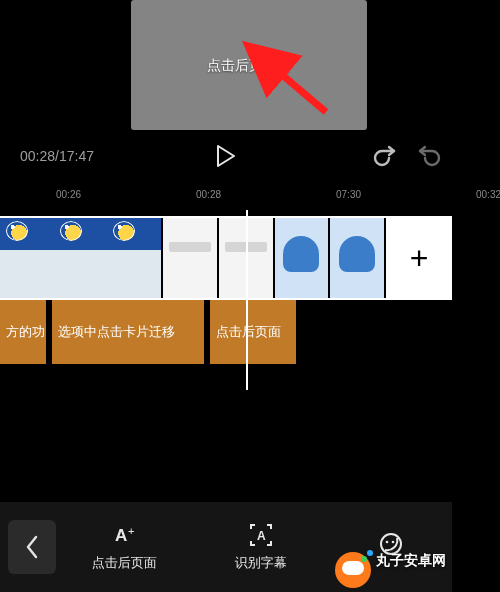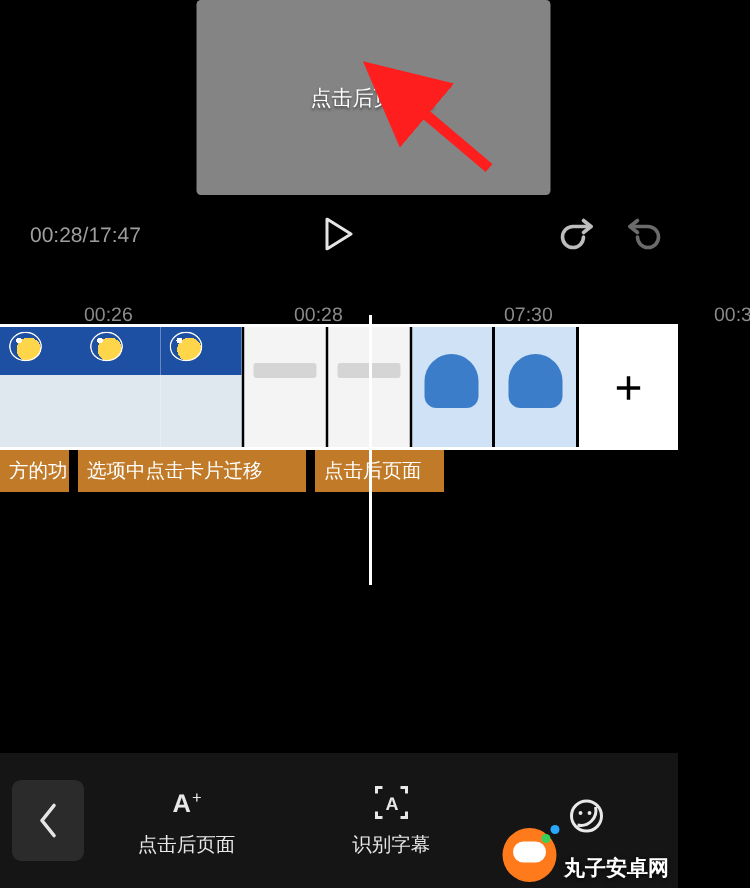--- a/index.html
+++ b/index.html
@@ -13,21 +13,21 @@
 
   
   .transport{position:absolute;left:0;top:136px;right:0;height:40px;display:flex;align-items:center}
   .timecode{position:absolute;left:20px;font-size:14px;color:#9e9e9e}
   .play-btn{position:absolute;left:50%;transform:translateX(-50%);width:28px;height:28px;display:flex;align-items:center;justify-content:center}
   .undo-btn,.redo-btn{position:absolute;top:6px;width:28px;height:28px}
   .undo-btn{right:52px}
   .redo-btn{right:10px}
 
   
-  .ruler{position:absolute;left:0;top:202px;right:0;height:20px;color:#8a8a8a;font-size:13px}
+  .ruler{position:absolute;left:0;top:189px;right:0;height:20px;color:#8a8a8a;font-size:10px}
   .ruler span{position:absolute}
 
   
   .clips{position:absolute;left:0;top:216px;right:0;height:80px;border-top:2px solid #fff;border-bottom:2px solid #fff;display:flex}
   .clip{height:100%;background:#fff;position:relative;display:flex;flex-direction:column}
   .clip + .clip{margin-left:2px}
   .thumb-row{flex:1;display:flex}
   .thumb{flex:1;background:#dfe7ef;position:relative;min-width:0}
   .thumb.branded::before{content:"";position:absolute;left:0;right:0;top:0;height:40%;background:#1d4fa3}
   .thumb.branded::after{content:"";position:absolute;left:6px;top:3px;width:22px;height:20px;border-radius:50%;
@@ -35,34 +35,34 @@
                  radial-gradient(circle at 60% 60%,#ffd54a 0 8px,transparent 8px);
       box-shadow:0 0 0 1px #fff inset}
   .thumb.lite{background:#f4f4f4}
   .thumb.lite::after{content:"";position:absolute;left:6px;right:6px;top:30%;height:10px;background:#d5d5d5;border-radius:2px}
   .thumb.blue{background:#cfe2f6}
   .thumb.blue::after{content:"";position:absolute;left:50%;top:18px;width:36px;height:36px;margin-left:-18px;border-radius:50% 50% 8px 8px;background:linear-gradient(#3b7dc9,#3b7dc9)}
   .add-clip{width:66px;height:100%;background:#fff;display:flex;align-items:center;justify-content:center;font-size:32px;color:#000;margin-left:2px;flex:none}
 
   
   .subs{position:absolute;left:0;top:300px;right:0;height:28px;display:flex}
-  .sub{height:100%;background:#c07a28;color:#fff;font-size:13px;line-height:28px;padding:0 6px;white-space:nowrap;overflow:hidden}
+  .sub{height:100%;background:#c07a28;color:#fff;font-size:13px;line-height:28px;padding:18px 6px;white-space:nowrap;overflow:hidden}
   .sub + .sub{margin-left:6px}
 
   
   .playhead{position:absolute;left:246px;top:210px;width:2px;height:180px;background:#fff;z-index:5}
 
   
   .toolbar{position:absolute;left:0;bottom:0;right:0;height:90px;background:#151515;display:flex;align-items:center}
   .tb-back{width:48px;height:54px;margin-left:8px;background:#2b2b2b;border-radius:6px;display:flex;align-items:center;justify-content:center}
   .tb-item{flex:1;display:flex;flex-direction:column;align-items:center;gap:6px;color:#e8e8e8;font-size:13px}
   .tb-item svg{width:26px;height:26px}
 
   
-  .wm{position:absolute;right:6px;bottom:4px;display:flex;align-items:flex-end;gap:5px;color:#fff;font-size:14px;font-weight:700;text-shadow:0 1px 3px rgba(0,0,0,.9)}
+  .wm{position:absolute;right:6px;bottom:4px;display:flex;align-items:flex-start;gap:5px;color:#fff;font-size:14px;font-weight:700;text-shadow:0 1px 3px rgba(0,0,0,.9)}
   .wm-badge{width:36px;height:36px;border-radius:50%;background:#ff7a1a;position:relative}
   .wm-badge::after{content:"";position:absolute;left:7px;top:9px;width:22px;height:14px;border-radius:7px;background:#fff}
   .wm-badge .eye{position:absolute;width:5px;height:5px;background:#ff7a1a;border-radius:50%;top:12px}
   .wm-badge .eye.l{left:12px}.wm-badge .eye.r{left:20px}
   .wm-dots{position:absolute;right:-2px;top:-2px;width:12px;height:12px}
   .wm-dots span{position:absolute;width:6px;height:6px;border-radius:50%}
   .wm-dots span:nth-child(1){background:#3bcf5a;left:0;top:6px}
   .wm-dots span:nth-child(2){background:#2aa8ff;left:6px;top:0}
 </style>
 </head>

